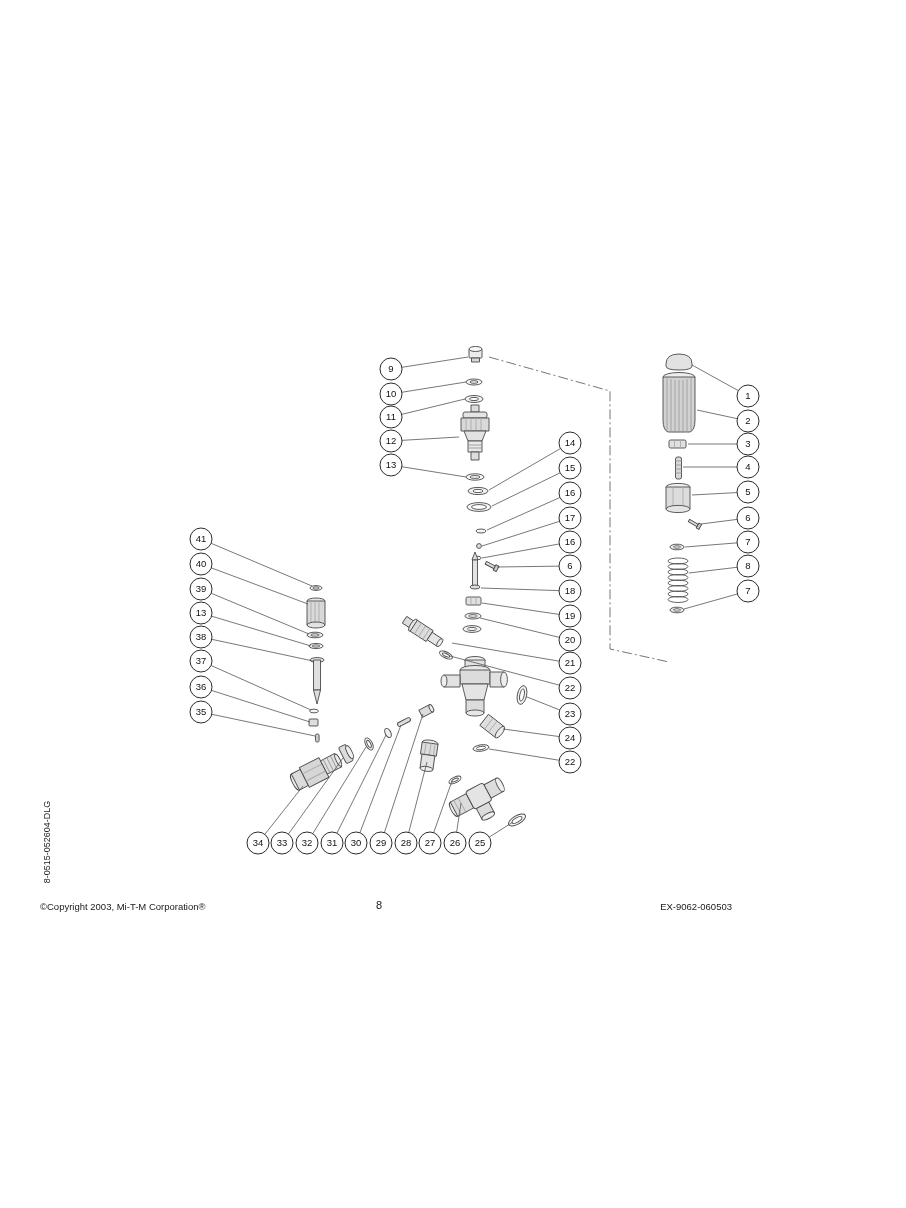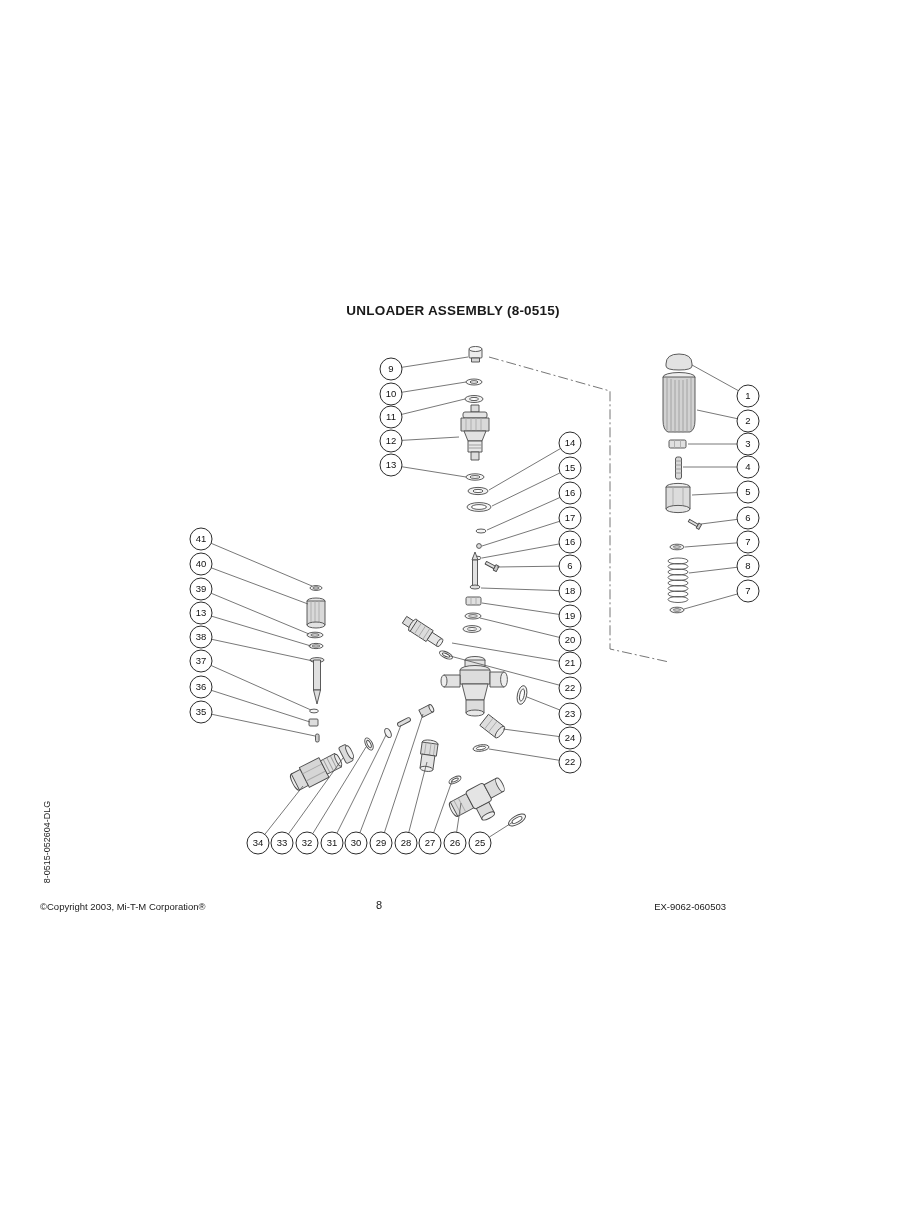--- a/index.html
+++ b/index.html
@@ -20,28 +20,27 @@
   .balloon { fill:#fff; stroke:#2b2b2b; stroke-width:1; }
   .balloon-num { font-size:9.5px; fill:#111; text-anchor:middle; font-family:"Liberation Sans",sans-serif; }
   .side-label {
     position:absolute; left:47px; top:842px;
     transform:translate(-50%,-50%) rotate(-90deg);
     white-space:nowrap; font-size:9px; color:#222;
   }
   .footer { position:absolute; top:899px; left:0; width:758px; height:16px; font-size:9.5px; }
   .footer-left  { position:absolute; left:40px; top:2px; }
   .footer-page  { position:absolute; left:0; width:100%; text-align:center; top:0; font-size:11px; }
-  .footer-right { position:absolute; right:32px; top:2px; }
+  .footer-right { position:absolute; right:26px; top:2px; }
 </style>
 </head>
 <body>
 
 <div class="page">
 
-  <div class="title">UNLOADER ASSEMBLY (8-0515)</div>
 
   <svg class="diagram" viewBox="0 0 906 1208" xmlns="http://www.w3.org/2000/svg">
 
     <path d="M 489 357 L 610 391 L 610 649 L 669 662" fill="none" stroke="#666" stroke-width="0.9" stroke-dasharray="10 3 2 3"></path>
 
     <g id="drawings" stroke="#4a4a4a" stroke-width="0.9" fill="#ececec" stroke-linejoin="round">
 
       <g>
         <rect x="469" y="349" width="13" height="9" rx="1"></rect>
         <ellipse cx="475.5" cy="349" rx="6.5" ry="2.5" fill="#f7f7f7"></ellipse>

